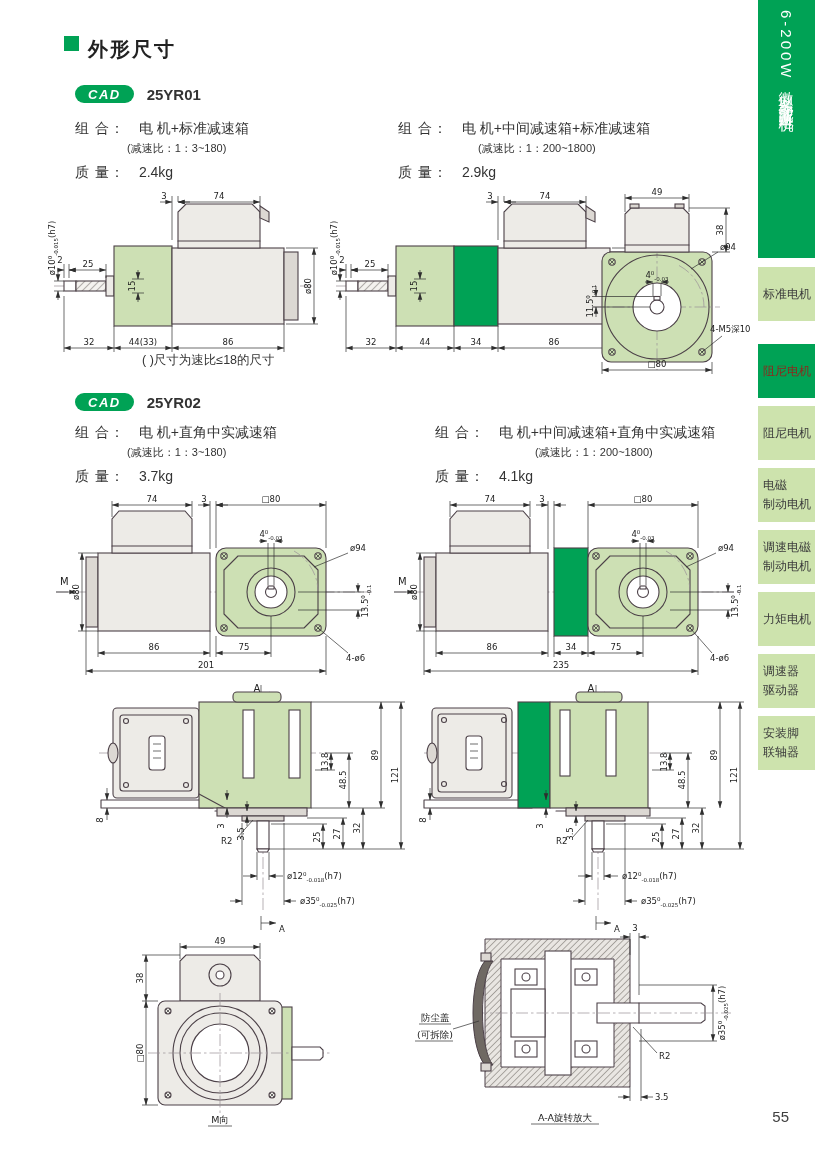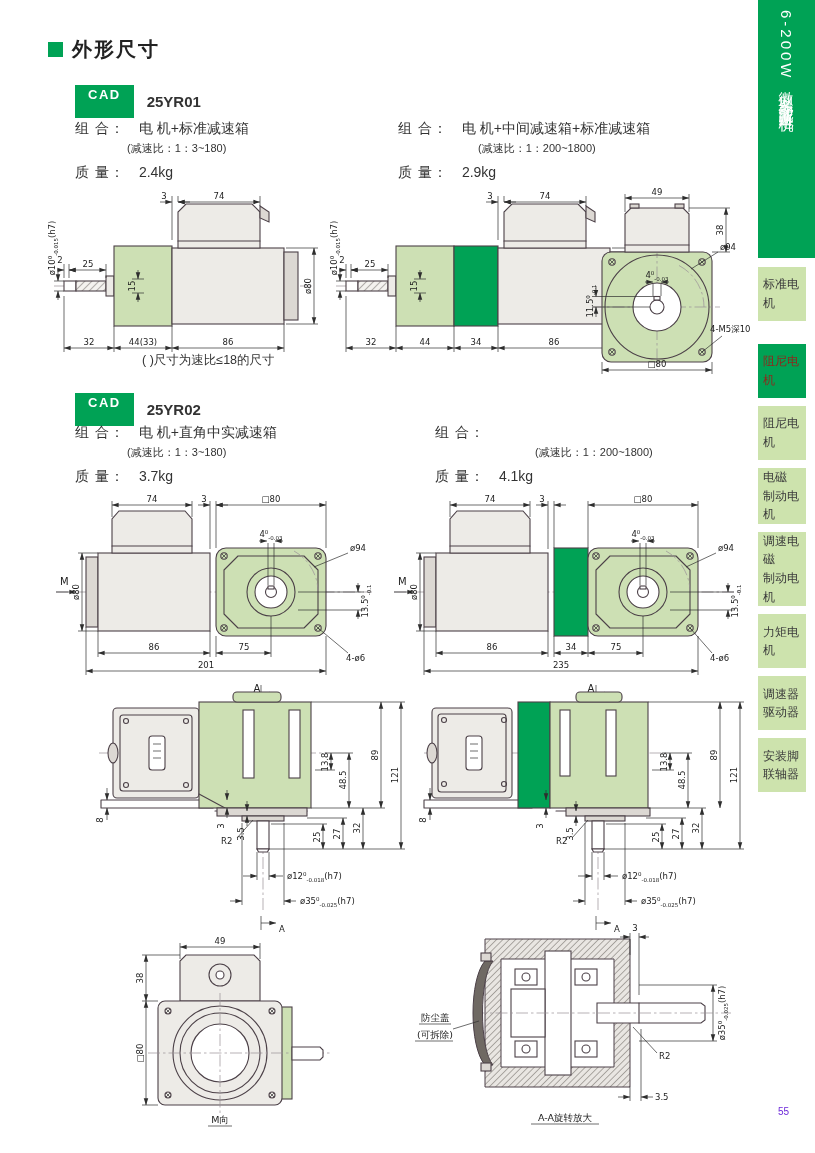--- a/index.html
+++ b/index.html
@@ -7,41 +7,41 @@
   }
   html,body{margin:0;padding:0;background:#fff;}
   .page{position:relative;width:815px;height:1153px;background:#fff;overflow:hidden;
         font-family:"Liberation Sans","DejaVu Sans",sans-serif;}
   
   .sidebar{position:absolute;right:0;top:0;width:57px;height:100%;}
   .sb-top{height:258px;background:var(--green);display:flex;justify-content:center;
           padding-top:10px;box-sizing:border-box;}
   .vtext{writing-mode:vertical-rl;text-orientation:mixed;color:#fff;font-size:15px;
          letter-spacing:3px;line-height:1;}
-  .sb-item{width:48px;min-height:54px;background:var(--item);margin-top:8px;display:flex;
+  .sb-item{width:57px;min-height:54px;background:var(--item);margin-top:8px;display:flex;
            align-items:center;padding-left:5px;box-sizing:border-box;font-size:12px;
            color:#3c3c3c;white-space:pre-line;line-height:1.55;cursor:pointer;}
   .sb-item.first{margin-top:9px;}
   .sb-item.gap-lg{margin-top:23px;}
   .sb-item.selected{background:var(--green);color:#8a2b1e;}
   
-  .title-row{position:absolute;left:48px;top:36px;display:flex;align-items:center;}
+  .title-row{position:absolute;left:64px;top:36px;display:flex;}
   .sq{width:15px;height:15px;background:var(--green);margin-right:9px;}
   .page-title{font-size:20px;font-weight:600;color:#222;letter-spacing:2px;margin:0;}
   .cad-row{position:absolute;display:flex;align-items:center;}
-  .cad-badge{background:var(--green);color:#fff;font-weight:bold;
-             border-radius:0;padding:2px 13px 16px;font-size:13px;letter-spacing:1.5px;
+  .cad-badge{background:var(--green);color:#fff;font-weight:bold;font-style:italic;
+             border-radius:10px;padding:2px 13px 1px;font-size:13px;letter-spacing:1.5px;
              cursor:pointer;}
   .model{font-size:15px;color:#333;margin-left:13px;font-weight:bold;}
   .spec{position:absolute;font-size:14px;color:#333;}
   .spec-row{display:flex;gap:8px;}
   .spec-label{letter-spacing:1px;margin-right:6px;}
   .spec-ratio{font-size:11px;margin:3px 0 8px 52px;color:#333;}
   .note{position:absolute;font-size:12.5px;color:#333;}
-  .pagenum{position:absolute;right:26px;bottom:36px;font-size:10px;color:#6d28d9;}
+  .pagenum{position:absolute;right:26px;bottom:28px;font-size:15px;color:#404040;}
   
   svg.drw{position:absolute;overflow:visible;}
   .ln{fill:none;stroke:var(--line);stroke-width:1.1;stroke-linejoin:round;stroke-linecap:round;}
   .fw{fill:#fff;stroke:var(--line);stroke-width:1.1;}
   .fg{fill:#edebe7;stroke:var(--line);stroke-width:1.1;}
   .fg2{fill:#dcd8d3;stroke:var(--line);stroke-width:1.1;}
   .fgr{fill:var(--lgreen);stroke:var(--line);stroke-width:1.1;}
   .fdg{fill:var(--green);stroke:var(--line);stroke-width:1.1;}
   .hat{fill:url(#hatch);stroke:var(--line);stroke-width:1.1;}
   .hatS{fill:url(#hatchS);stroke:var(--line);stroke-width:1;}
@@ -281,20 +281,21 @@
   <div class="spec-ratio">(减速比：1：3~180)</div>
   <div class="spec-row">
     <span class="spec-label">质 量：</span>
     <span>3.7kg</span>
   </div>
 </div>
 
 <div class="spec" style="left:435px;top:424px">
   <div class="spec-row">
     <span class="spec-label">组 合：</span>
+    <span>电 机+中间减速箱+直角中实减速箱</span>
   </div>
   <div class="spec-ratio" style="margin-left:100px">(减速比：1：200~1800)</div>
   <div class="spec-row">
     <span class="spec-label">质 量：</span>
     <span>4.1kg</span>
   </div>
 </div>
 
 <svg class="drw" style="left:52px;top:495px" width="345" height="190" viewBox="0 0 345 190">
   <path class="ctr" d="M4,97 H320"></path>

